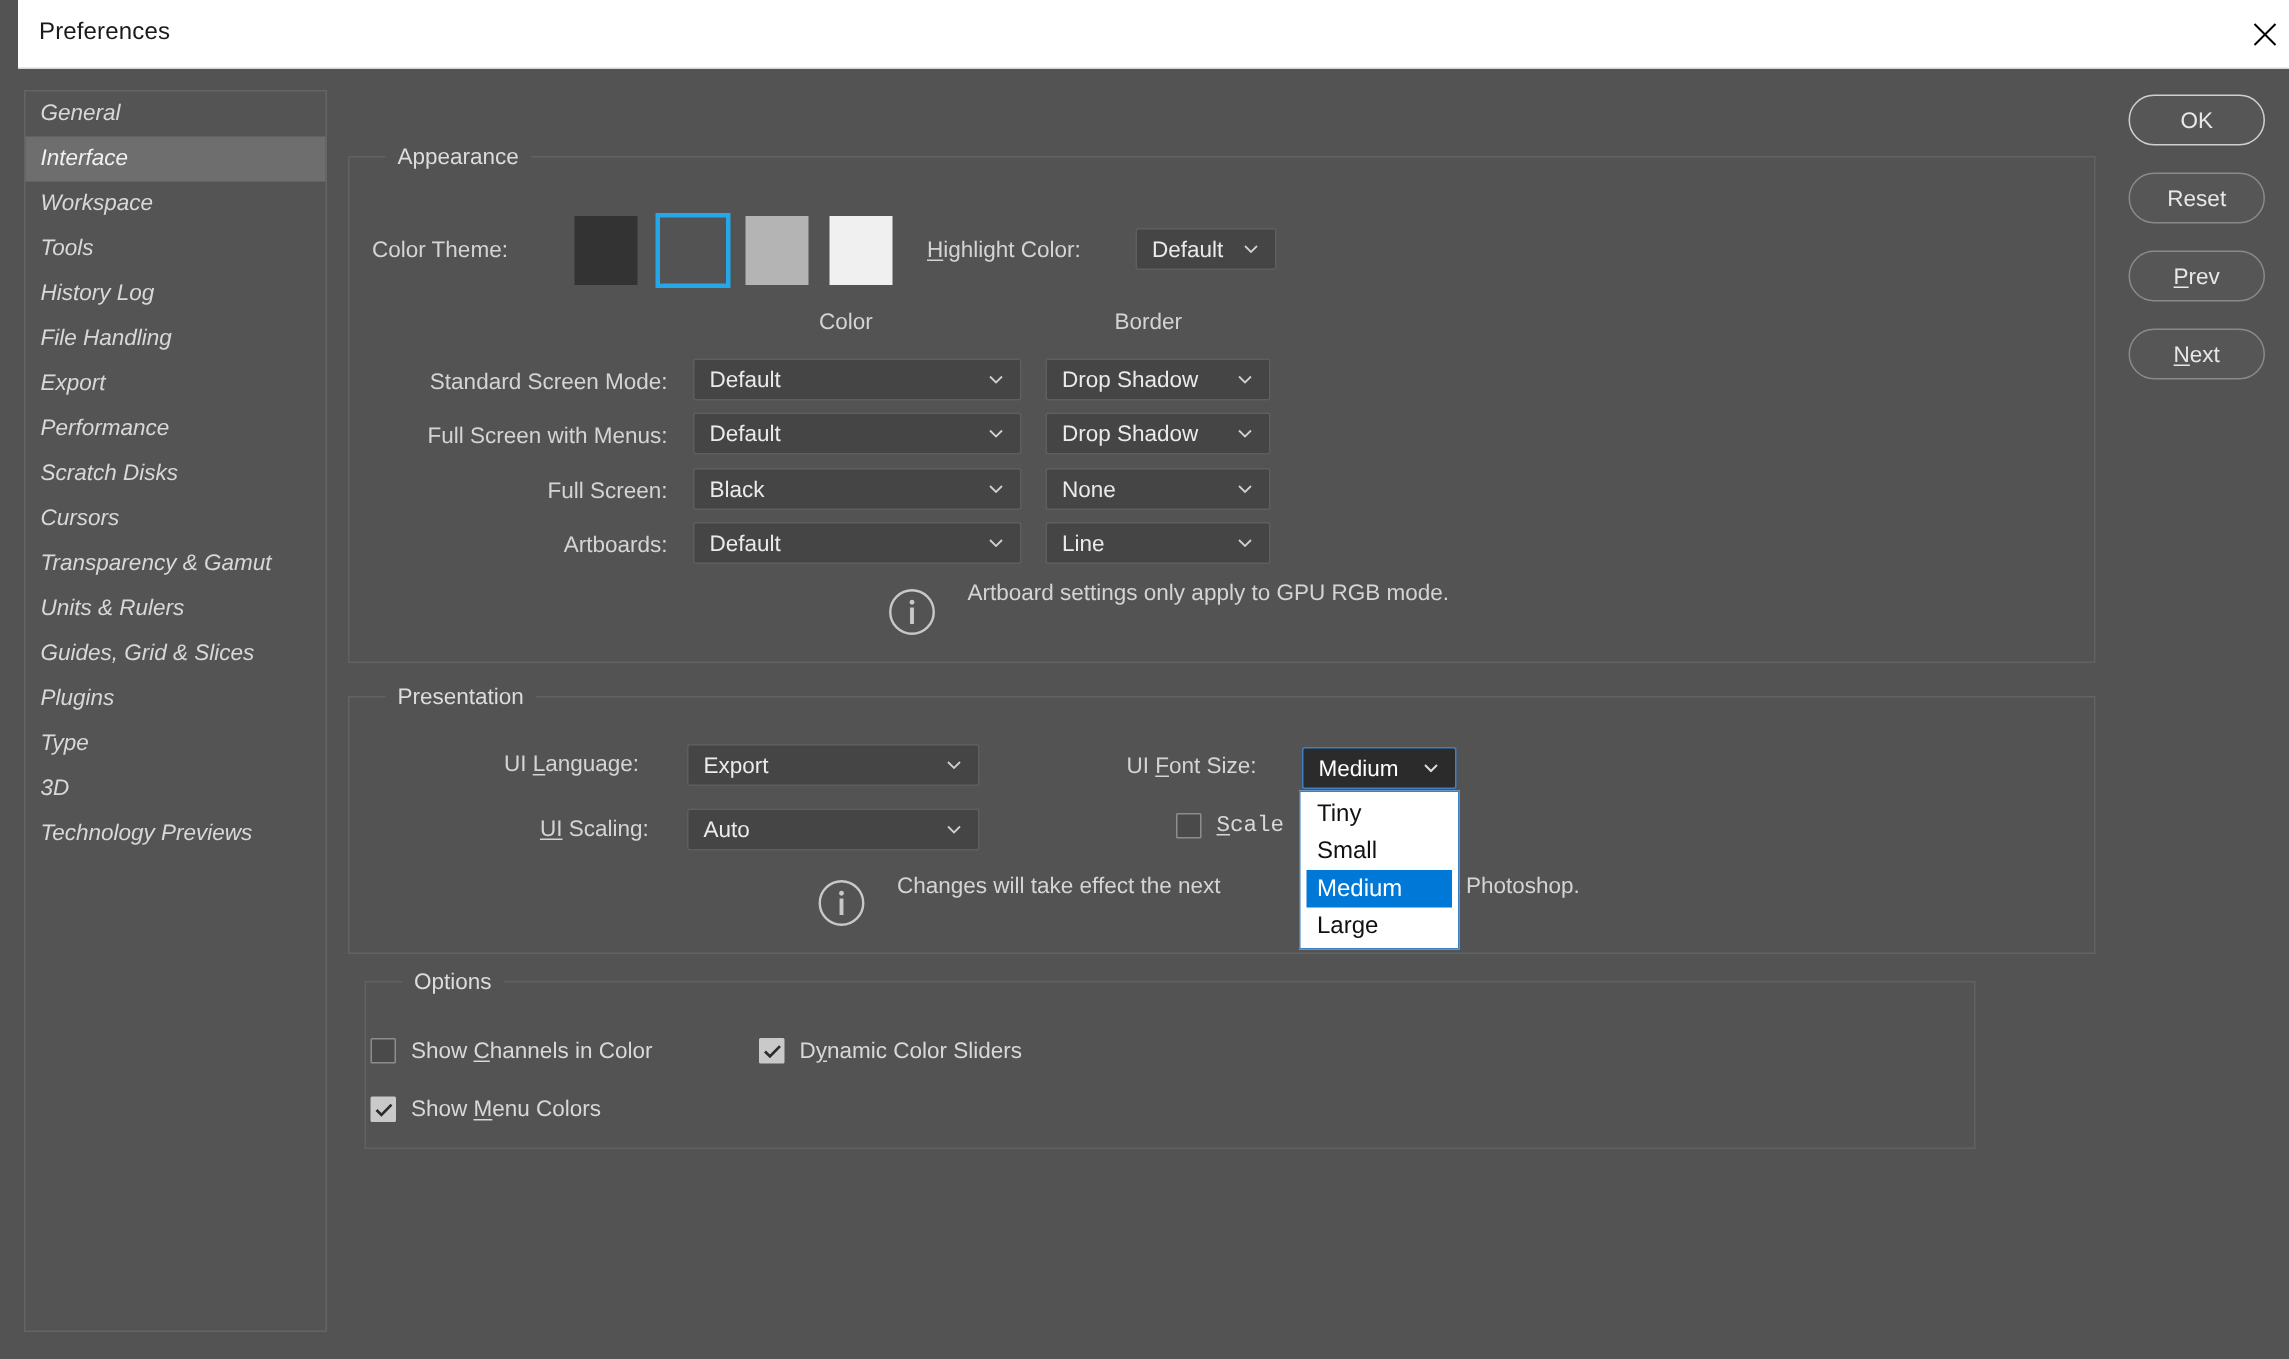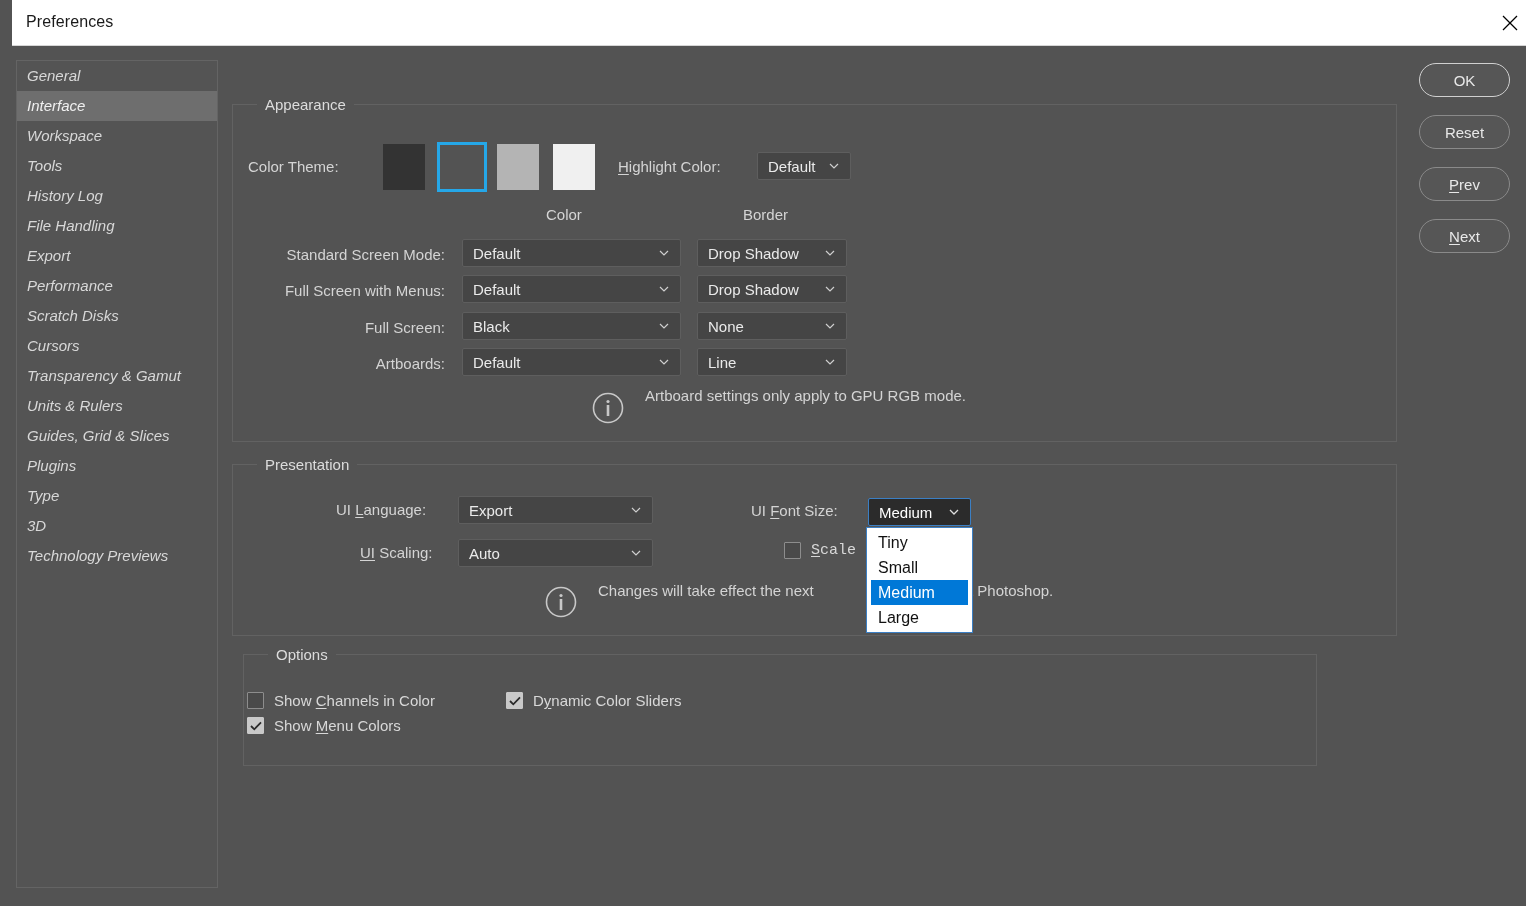--- a/index.html
+++ b/index.html
@@ -425,21 +425,21 @@
 
   <div class="checkbox-row" style="left:506px; top:646px;">
     <span class="cbox checked">
       <svg width="12" height="10" viewBox="0 0 12 10">
           <path d="M1 5 L4.3 8.3 L11 1.4" stroke="#2b2b2b" stroke-width="1.8" fill="none"></path>
         </svg>
     </span>
     <span class="cb-label">D<u>y</u>namic Color Sliders</span>
   </div>
 
-  <div class="checkbox-row" style="left:247px; top:671px;">
+  <div class="checkbox-row" style="left:247px; top:685px;">
     <span class="cbox checked">
       <svg width="12" height="10" viewBox="0 0 12 10">
           <path d="M1 5 L4.3 8.3 L11 1.4" stroke="#2b2b2b" stroke-width="1.8" fill="none"></path>
         </svg>
     </span>
     <span class="cb-label">Show <u>M</u>enu Colors</span>
   </div>
 
   <div class="btn primary" style="top:17px;">OK</div>
   <div class="btn" style="top:69px;">Reset</div>

